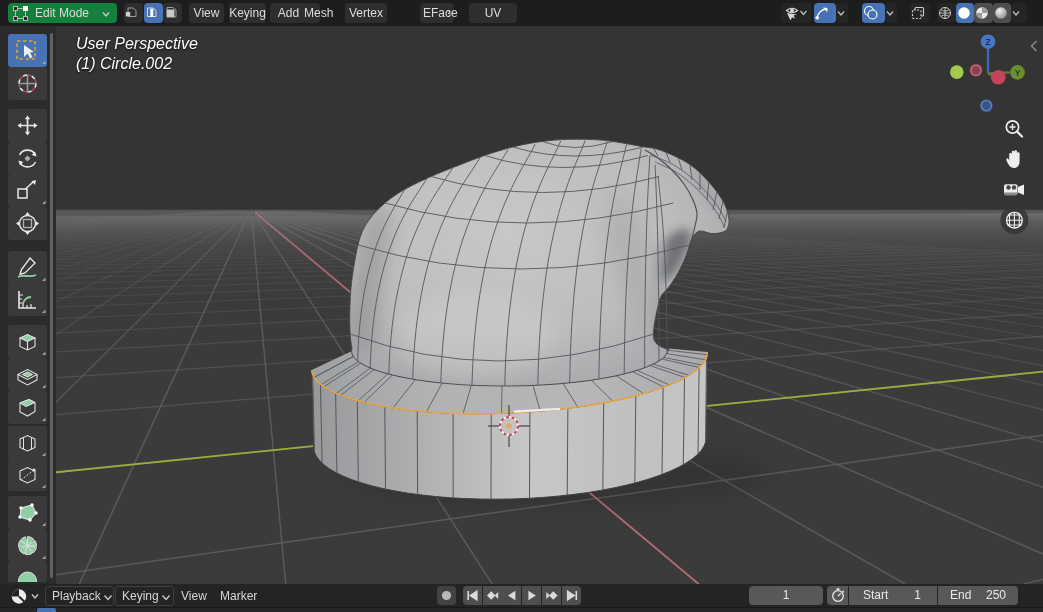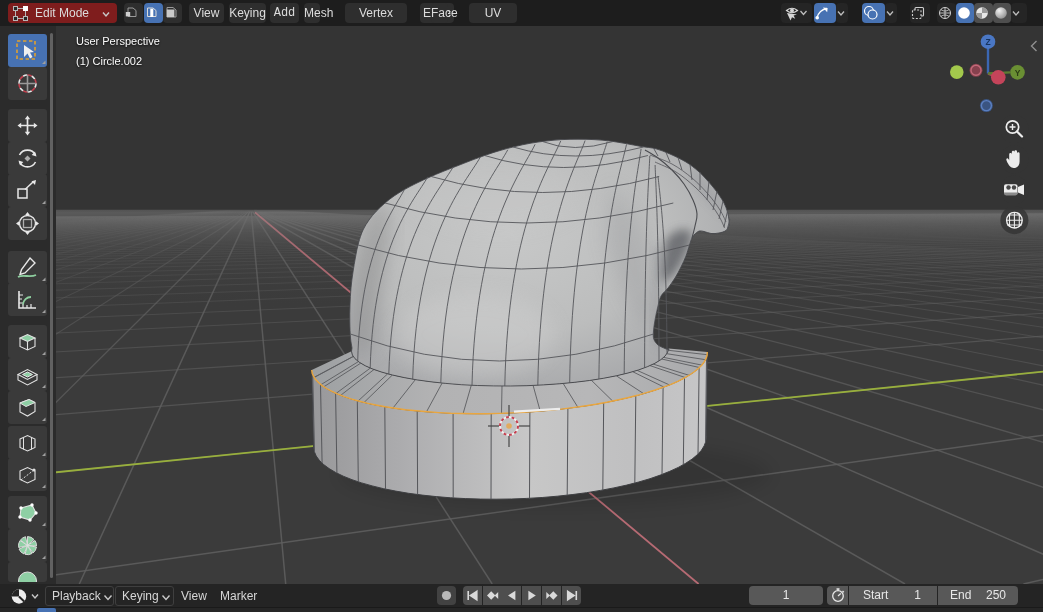--- a/index.html
+++ b/index.html
@@ -4,21 +4,21 @@
 html,body{margin:0;padding:0;width:1043px;height:612px;overflow:hidden;background:#3b3b3b;font-family:"Liberation Sans",sans-serif;}
 .abs{position:absolute;}
 #header{left:0;top:0;width:1043px;height:26px;background:#1d1d1d;}
 .hbtn{position:absolute;top:3px;height:20px;background:#2e2e2e;border-radius:4px;color:#dcdcdc;font-size:12px;line-height:20px;text-align:center;}
 #toolcol{left:0;top:26px;width:56px;height:558px;background:#2b2b2b;}
 .tbtn{position:absolute;left:8px;width:39px;height:33px;background:#3a3a3a;border-radius:3px;}
 #footer{left:0;top:584px;width:1043px;height:28px;background:#242424;}
 .ftxt{position:absolute;color:#d6d6d6;font-size:12px;top:5px;}
 .ffld{position:absolute;top:585.5px;height:19px;background:#585858;color:#e8e8e8;font-size:12px;line-height:19px;}
 svg{display:block}
-.ovtext{position:absolute;color:#fdfdfd;font-size:11px;text-shadow:0 1px 2px rgba(0,0,0,.8);}
+.ovtext{position:absolute;color:#fdfdfd;font-size:16px;text-shadow:0 1px 2px rgba(0,0,0,.8);font-style:italic;}
 </style></head>
 <body>
 <svg width="1043" height="558" viewBox="0 26 1043 558" style="position:absolute;left:0;top:26px">
 <defs>
 <filter id="blur8" x="-30%" y="-30%" width="160%" height="160%">
         <feGaussianBlur stdDeviation="8"></feGaussianBlur>
       </filter>
 <filter id="blur5" x="-30%" y="-30%" width="160%" height="160%">
         <feGaussianBlur stdDeviation="5"></feGaussianBlur>
       </filter>
@@ -336,21 +336,21 @@
 <line x1="488.0" y1="426.0" x2="501.0" y2="426.0" stroke="#464646" stroke-width="1.2"></line>
 <line x1="517.0" y1="426.0" x2="530.0" y2="426.0" stroke="#464646" stroke-width="1.2"></line>
 <line x1="509.0" y1="405.0" x2="509.0" y2="418.0" stroke="#464646" stroke-width="1.2"></line>
 <line x1="509.0" y1="434.0" x2="509.0" y2="447.0" stroke="#464646" stroke-width="1.2"></line>
 <circle cx="509.0" cy="426.0" r="9" fill="none" stroke="#f0f0f0" stroke-width="2"></circle>
 <circle cx="509.0" cy="426.0" r="9" fill="none" stroke="#c43e4e" stroke-width="2" stroke-dasharray="2.8 2.8"></circle>
 <circle cx="509.0" cy="426.0" r="2.8" fill="#e2aa5e"></circle>
 </svg>
 
 <div class="abs" id="header"></div>
-<div class="hbtn" style="left:8px;width:109px;background:#7f1d1d;text-align:left;">
+<div class="hbtn" style="left:8px;width:109px;background:#15803d;text-align:left;">
  <svg width="16" height="16" style="position:absolute;left:5px;top:2px" viewBox="0 0 16 16">
   <rect x="2.5" y="3.5" width="10" height="10" fill="none" stroke="#b8b8b8" stroke-width="1"></rect>
   <rect x="0.5" y="1.5" width="4" height="4" fill="#282828" stroke="#b8b8b8"></rect>
   <rect x="10" y="1" width="5" height="5" fill="#ffffff"></rect>
   <rect x="0.5" y="11.5" width="4" height="4" fill="#282828" stroke="#b8b8b8"></rect>
   <rect x="10.5" y="11.5" width="4" height="4" fill="#282828" stroke="#b8b8b8"></rect>
  </svg>
  <span style="margin-left:27px;">Edit Mode</span>
  <svg width="10" height="10" style="position:absolute;right:6px;top:6px" viewBox="0 0 10 10">
       <path d="M2,3.5 L5,7 L8,3.5" fill="none" stroke="#c8c8c8" stroke-width="1.4"></path>
@@ -371,23 +371,23 @@
   </div>
 <div class="hbtn" style="left:163px;width:19px;background:#2e2e2e;">
     <svg width="15" height="15" style="margin-top:2px" viewBox="0 0 15 15">
       <path d="M4,2.5 L10,2.5 L13,5 L13,12 L4,12 Z" fill="none" stroke="#9a9a9a"></path>
       <rect x="3.8" y="4.5" width="7.6" height="7.6" fill="#c9c9c9"></rect>
     </svg>
   </div>
 
 <div class="hbtn" style="left:189px;width:35px;">View</div>
 <div class="hbtn" style="left:229px;width:37px;">Keying</div>
-<div class="hbtn" style="left:270px;width:29px;font-family:Liberation Mono, monospace;">Add</div>
+<div class="hbtn" style="left:270px;width:37px;">Add</div>
 <div class="hbtn" style="left:304px;width:16px;">Mesh</div>
-<div class="hbtn" style="left:345px;width:62px;">Vertex</div>
+<div class="hbtn" style="left:345px;width:42px;">Vertex</div>
 <div class="hbtn" style="left:392px;width:34px;margin-left:28px;">Edge</div>
 <div class="hbtn" style="left:431px;width:17px;">Face</div>
 <div class="hbtn" style="left:469px;width:48px;">UV</div>
 
 <div class="hbtn" style="left:781px;width:31px;background:#252525;">
  <svg width="28" height="18" viewBox="0 0 28 18" style="margin-top:1px">
   <path d="M5.5,6.5 Q11,2 16.5,6.5 Q11,11 5.5,6.5 Z" fill="none" stroke="#d6d6d6" stroke-width="1.2"></path>
   <circle cx="11" cy="6.5" r="2" fill="#d6d6d6"></circle>
   <path d="M6,9 L9.5,16.5 L11,13.2 L14.2,14.8 L12.6,11.6 L16,10.5 Z" fill="#d6d6d6"></path>
   <path d="M19.5,7 L22.5,10.5 L25.5,7" fill="none" stroke="#bdbdbd" stroke-width="1.3"></path>

